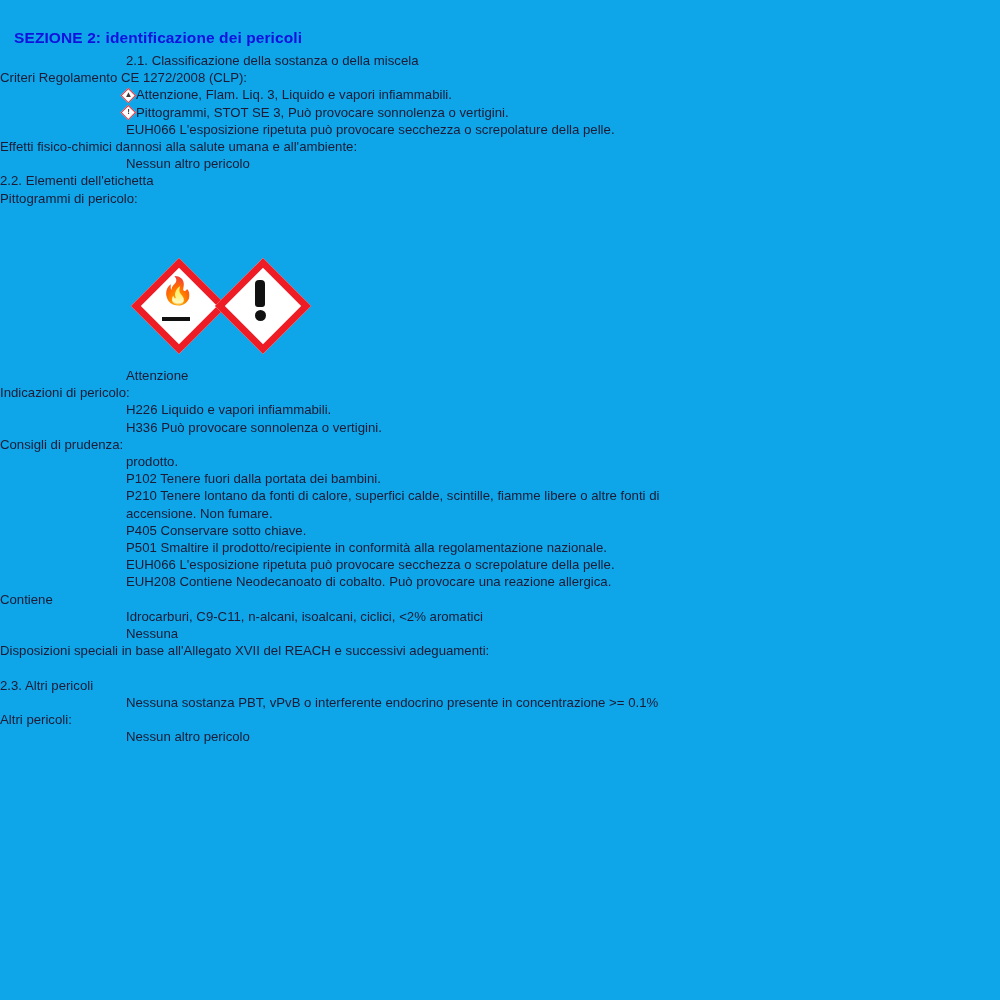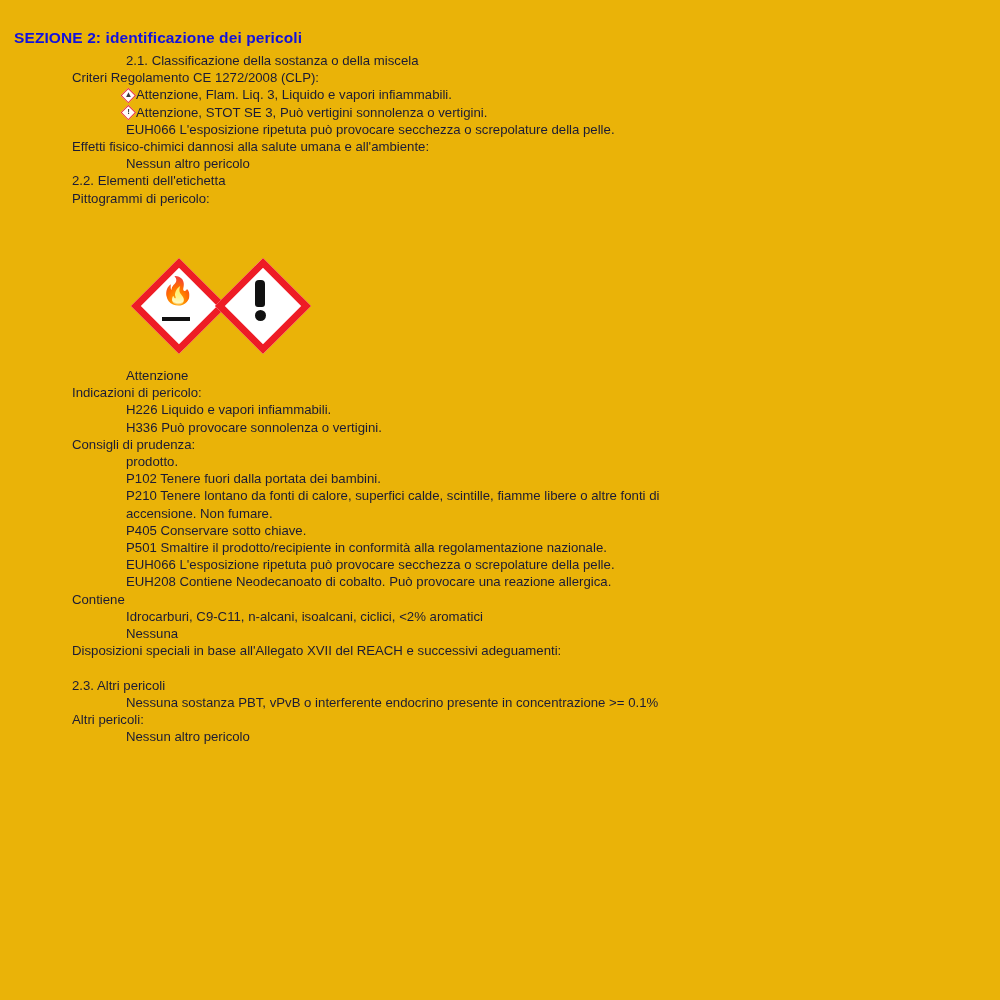--- a/index.html
+++ b/index.html
@@ -13,21 +13,21 @@
     overflow: hidden;
     font-family: "Liberation Sans", sans-serif;
     color: #1b1b35;
     -webkit-font-smoothing: antialiased;
   }
 
   #page {
     position: relative;
     width: 1000px;
     height: 1000px;
-    background: #eab308;
+    background: #0ea5e9;
   }
 
   
   .section-title {
     position: absolute;
     left: 14px;
     top: 29px;
     font-size: 15.5px;
     font-weight: bold;
     color: #1111dd;
@@ -44,21 +44,21 @@
   }
 
   .line {
     font-size: 13.2px;
     line-height: 17.2px;
     white-space: pre-wrap;
     color: #1b1b35;
   }
 
   
-  .ind-0 { padding-left: 72px; }
+  .ind-0 { }
   .ind-1 { padding-left: 126px; }
 
   
   .line.with-mini {
     padding-left: 122px;
     display: flex;
     align-items: flex-start;
   }
   .mini-text { display: inline-block; }
 
@@ -191,21 +191,21 @@
 <body>
 
 <div id="page">
 
   <div class="section-title">SEZIONE 2: identificazione dei pericoli</div>
 
   <div class="doc-body" id="body-top">
       <div class="line ind-1">2.1. Classificazione della sostanza o della miscela</div>
       <div class="line ind-0">Criteri Regolamento CE 1272/2008 (CLP):</div>
       <div class="line with-mini"><span class="mini-ghs"><span class="dia"></span><span class="gl">▲</span></span><span class="mini-text">Attenzione, Flam. Liq. 3, Liquido e vapori infiammabili.</span></div>
-      <div class="line with-mini"><span class="mini-ghs"><span class="dia"></span><span class="gl">!</span></span><span class="mini-text">Attenzione, STOT SE 3, Può vertigini sonnolenza o vertigini.</span></div>
+      <div class="line with-mini"><span class="mini-ghs"><span class="dia"></span><span class="gl">!</span></span><span class="mini-text">Pittogrammi, STOT SE 3, Può provocare sonnolenza o vertigini.</span></div>
       <div class="line ind-1">EUH066 L'esposizione ripetuta può provocare secchezza o screpolature della pelle.</div>
       <div class="line ind-0">Effetti fisico-chimici dannosi alla salute umana e all'ambiente:</div>
       <div class="line ind-1">Nessun altro pericolo</div>
       <div class="line ind-0">2.2. Elementi dell'etichetta</div>
       <div class="line ind-0">Pittogrammi di pericolo:</div>
     </div>
 
   <div class="pictogram-row">
     <div class="ghs ghs-1">
       <div class="frame"></div>

